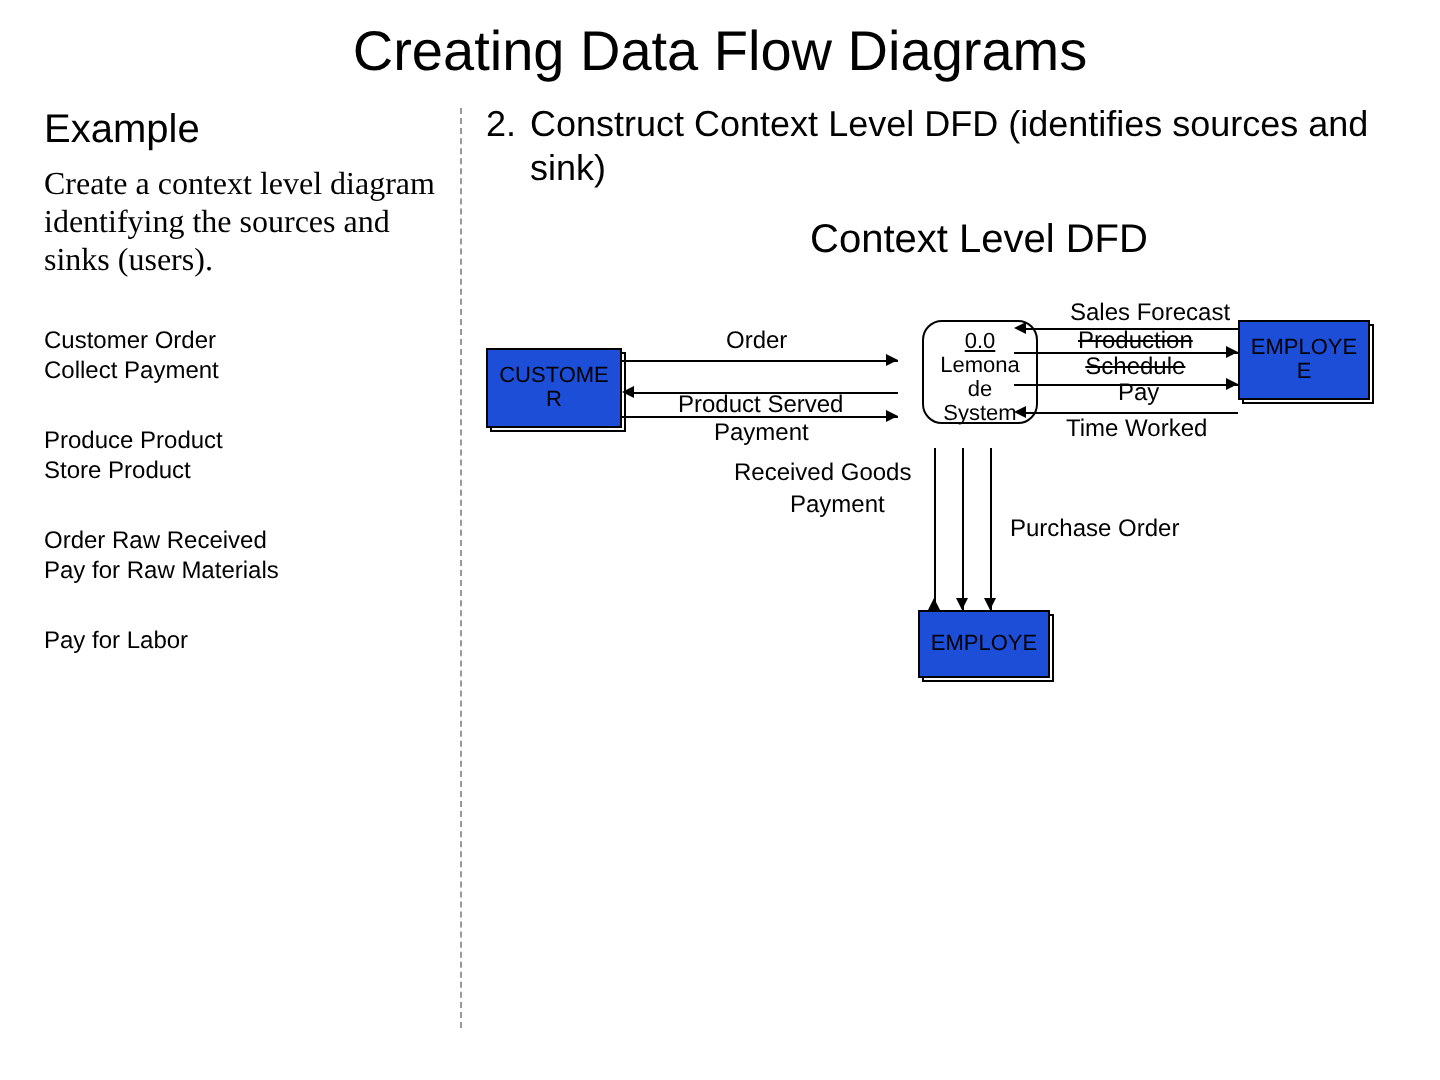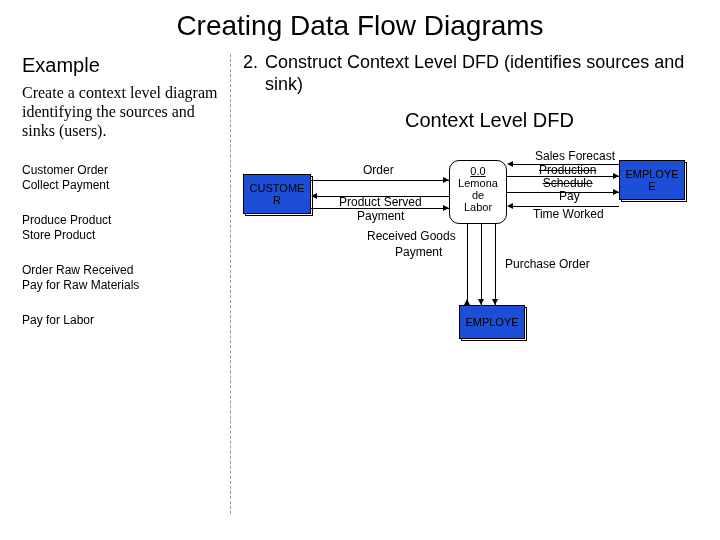--- a/index.html
+++ b/index.html
@@ -161,25 +161,25 @@
       <div class="step-num">2.</div>
       <div>Construct Context Level DFD (identifies sources and sink)</div>
     </div>
     <div class="sub-heading">Context Level DFD</div>
 
     <div class="dfd">
 
       <div class="box box-outer" style="left: 0px; top: 24px; width: 68px; height: 40px; font-size: 11px; white-space: pre;">CUSTOME
 R</div>
 
-      <div class="proc" style="left:206px; top:10px; width:58px; height:64px;">
+      <div class="proc" style="left:218px; top:10px; width:58px; height:52px;">
         <div style="text-decoration:underline;">0.0</div>
         <div style="white-space:pre;">Lemona
 de
-Labor</div>
+System</div>
       </div>
 
       <div class="box box-outer" style="left: 376px; top: 10px; width: 66px; height: 40px; font-size: 11px; white-space: pre;">EMPLOYE
 E</div>
 
       <div class="box box-outer" style="left:216px; top:155px; width:66px; height:34px; font-size:11px;">EMPLOYE</div>
 
       <div class="arrow-line" style="left:68px; top:30px; width:138px; height:1px;"></div>
       <div class="ah-r" style="left:200px; top:27px;"></div>
       <div class="lbl" style="left:120px; top:14px;">Order</div>

